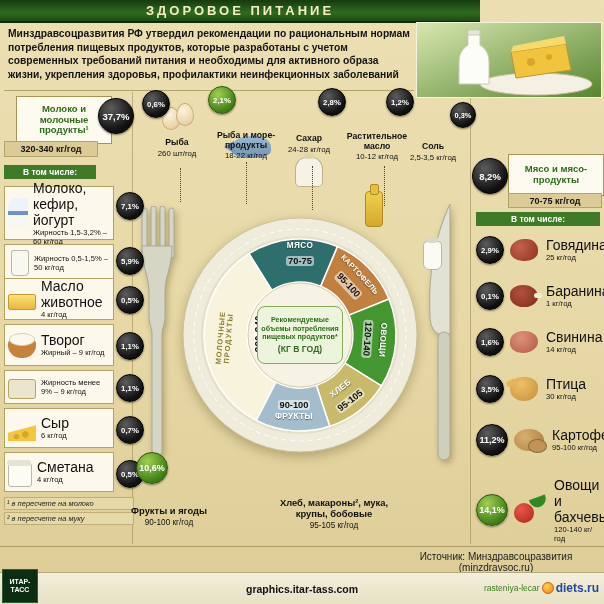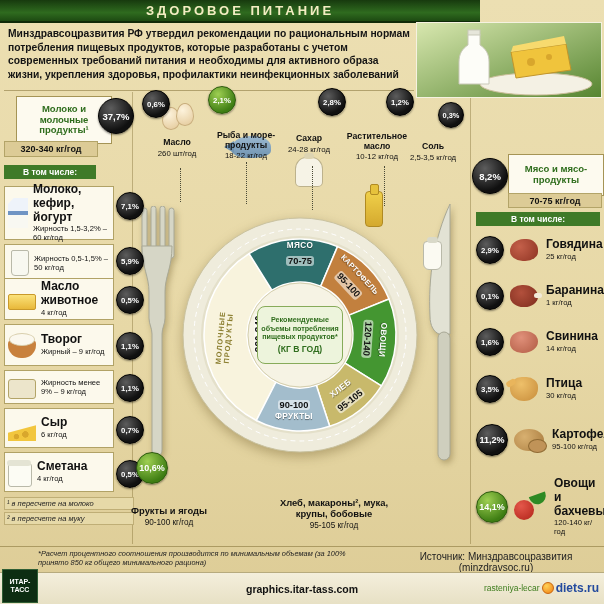--- a/index.html
+++ b/index.html
@@ -28,21 +28,21 @@
     font-weight:700;border:1px solid #000;z-index:6;
     background:radial-gradient(circle at 35% 28%,#5d5d5d,#101010 68%);box-shadow:0 1px 2px rgba(0,0,0,.45)}
   .badge.green{background:radial-gradient(circle at 35% 28%,#9ecf52,#3e7d13 72%);border-color:#2c5a0d}
   .b34{width:34px;height:34px;font-size:9.5px}.b30{width:30px;height:30px;font-size:9px}
   .b26{width:26px;height:26px;font-size:7.8px}.b24{width:24px;height:24px;font-size:7.4px}
   .bi{position:static;flex:0 0 auto}
   
   .litem{position:absolute;left:4px;width:110px;background:#fcf9ec;border:1px solid #b1a266;
     display:flex;align-items:center;box-sizing:border-box}
   .txt{flex:1;min-width:0;padding:1px 2px}
-  .name{font-size:12px;font-weight:700;line-height:1.15}
+  .name{font-size:14px;font-weight:400;line-height:1.15}
   .detail{font-size:7.6px;line-height:1.15;margin-top:1px}
   .fnote{position:absolute;left:4px;width:130px;font-size:7.5px;font-style:italic;color:#222;
     background:#e6d9a8;border:1px solid #bfae76;padding:1px 2px;box-sizing:border-box}
   
   .ritem{position:absolute;left:476px;width:126px;display:flex;align-items:center;gap:3px}
   
   .titem{position:absolute;text-align:center;z-index:2}
   .tname{font-weight:700;font-size:8.7px;line-height:1.1}
   .tval{font-size:7.8px;margin-top:1px}
   .icabs{position:absolute;z-index:2}
@@ -228,21 +228,21 @@
     </div>
 
   <div class="fnote" style="top:497px">¹ в пересчете на молоко</div>
   <div class="fnote" style="top:512px">² в пересчете на муку</div>
 
   <div class="badge b26" style="left:142px;top:90px">
       <span>0,6%</span>
     </div>
   <div class="icabs ic i-eggs" style="left:158px;top:98px"></div>
   <div class="titem" style="left:146px;top:138px;width:62px">
-    <div class="tname">Масло</div>
+    <div class="tname">Рыба</div>
     <div class="tval">260 шт/год</div>
   </div>
 
   <div class="badge b26 green" style="left:208px;top:86px">
       <span>2,1%</span>
     </div>
   <div class="icabs ic i-fish" style="left:228px;top:100px"></div>
   <div class="titem" style="left:210px;top:131px;width:72px">
     <div class="tname">Рыба и море-продукты</div>
     <div class="tval">18-22 кг/год</div>
@@ -259,21 +259,21 @@
 
   <div class="badge b26" style="left:386px;top:88px">
       <span>1,2%</span>
     </div>
   <div class="icabs ic i-oil" style="left:362px;top:92px"></div>
   <div class="titem" style="left:344px;top:132px;width:66px">
     <div class="tname">Растительное масло</div>
     <div class="tval">10-12 кг/год</div>
   </div>
 
-  <div class="badge b24" style="left:438px;top:102px">
+  <div class="badge b24" style="left:450px;top:102px">
       <span>0,3%</span>
     </div>
   <div class="icabs ic i-salt" style="left:420px;top:100px"></div>
   <div class="titem" style="left:402px;top:142px;width:62px">
     <div class="tname">Соль</div>
     <div class="tval">2,5-3,5 кг/год</div>
   </div>
 
   <div class="dotl" style="left:180px;top:168px;height:34px"></div>
   <div class="dotl" style="left:246px;top:162px;height:42px"></div>
@@ -417,21 +417,20 @@
   <div class="titem" style="left:120px;top:506px;width:98px">
     <div class="bname">Фрукты и ягоды</div>
     <div class="bval">90-100 кг/год</div>
   </div>
 
   <div class="titem" style="left:276px;top:498px;width:116px">
     <div class="bname">Хлеб, макароны², мука, крупы, бобовые</div>
     <div class="bval">95-105 кг/год</div>
   </div>
 
-  <div class="foot" style="left:38px;top:549px;width:320px">*Расчет процентного соотношения производится по минимальным объемам (за 100% принято 850 кг общего минимального рациона)</div>
   <div class="src" style="left:392px;top:551px;width:208px">Источник: Минздравсоцразвития (minzdravsoc.ru)</div>
 
   <div class="strip"></div>
   <div class="logo">ИТАР-ТАСС</div>
   <div class="site">graphics.itar-tass.com</div>
   <div class="wmark">
     <span class="wm1">rasteniya-lecar</span>
     <span class="wm-dot"></span>
     <span class="wm2">diets.ru</span>
   </div>

